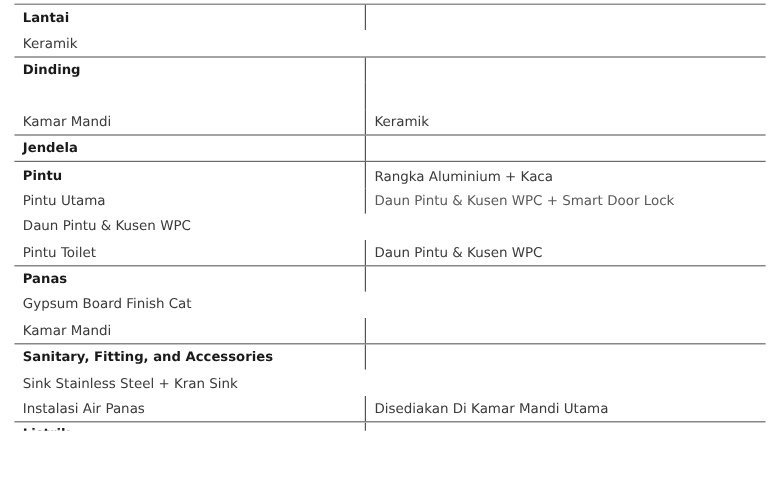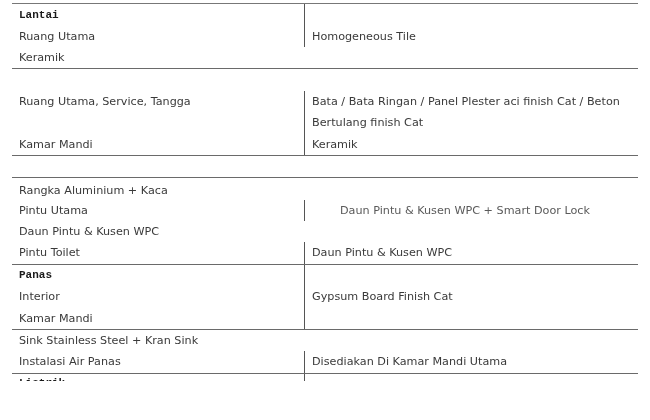--- a/index.html
+++ b/index.html
@@ -48,83 +48,75 @@
     font-size: 11.2px;
     white-space: nowrap;
     height: 100%;
     display: flex;
     align-items: center;
   }
   .heading .cell-left {
     font-weight: bold;
     color: #1a1a1a;
     font-size: 11px;
-    font-family: Liberation Mono, monospace;
   }
   .heading .cell-right {
     font-weight: normal;
     margin-top: 48px;
   }
   .light {
     color: #5a5a5a;
-    margin-left: 28px;
   }
   .truncated {
     height: 7px;
     overflow: hidden;
   }
   .truncated .row {
     align-items: flex-start;
   }
 </style>
 </head>
 <body>
 
 <div class="spec-table">
 
   <div class="group">
     <div class="row heading">
       <div class="cell-left">Lantai</div>
       <div class="cell-right"></div>
     </div>
     <div class="row">
-      <div class="cell-left">Ruang Utama</div>
-      <div class="cell-right">Homogeneous Tile</div>
-    </div>
-    <div class="row">
       <div class="cell-right">Keramik</div>
     </div>
   </div>
 
   <div class="group">
     <div class="row heading">
+      <div class="cell-left">Dinding</div>
       <div class="cell-right"></div>
     </div>
     <div class="row">
-      <div class="cell-left">Ruang Utama, Service, Tangga</div>
-      <div class="cell-right">Bata / Bata Ringan / Panel Plester aci finish Cat / Beton</div>
-    </div>
-    <div class="row">
       <div class="cell-left"></div>
-      <div class="cell-right">Bertulang finish Cat</div>
     </div>
     <div class="row">
       <div class="cell-left">Kamar Mandi</div>
       <div class="cell-right">Keramik</div>
     </div>
   </div>
 
   <div class="group">
     <div class="row heading">
+      <div class="cell-left">Jendela</div>
       <div class="cell-right">Rangka Aluminium + Kaca</div>
     </div>
   </div>
 
   <div class="group">
     <div class="row heading">
+      <div class="cell-left">Pintu</div>
       <div class="cell-right"></div>
     </div>
     <div class="row">
       <div class="cell-left">Pintu Utama</div>
       <div class="cell-right light">Daun Pintu &amp; Kusen WPC  + Smart Door Lock</div>
     </div>
     <div class="row">
       <div class="cell-right">Daun Pintu &amp; Kusen WPC</div>
     </div>
     <div class="row">
@@ -132,29 +124,32 @@
       <div class="cell-right">Daun Pintu &amp; Kusen WPC</div>
     </div>
   </div>
 
   <div class="group">
     <div class="row heading">
       <div class="cell-left">Panas</div>
       <div class="cell-right"></div>
     </div>
     <div class="row">
-      <div class="cell-left">Interior</div>
       <div class="cell-right">Gypsum Board Finish Cat</div>
     </div>
     <div class="row">
       <div class="cell-left">Kamar Mandi</div>
     </div>
   </div>
 
   <div class="group">
+    <div class="row heading">
+      <div class="cell-left">Sanitary, Fitting, and Accessories</div>
+      <div class="cell-right"></div>
+    </div>
     <div class="row">
       <div class="cell-right">Sink Stainless Steel + Kran Sink</div>
     </div>
     <div class="row">
       <div class="cell-left">Instalasi Air Panas</div>
       <div class="cell-right">Disediakan Di Kamar Mandi Utama</div>
     </div>
   </div>
 
   <div class="group truncated" style="border-bottom:none;">

